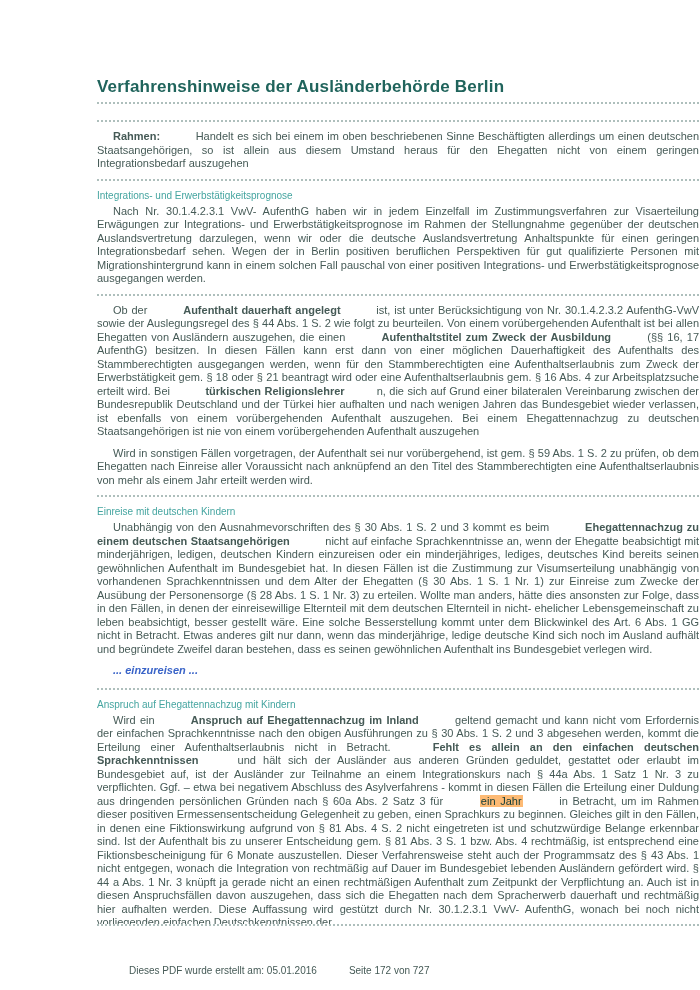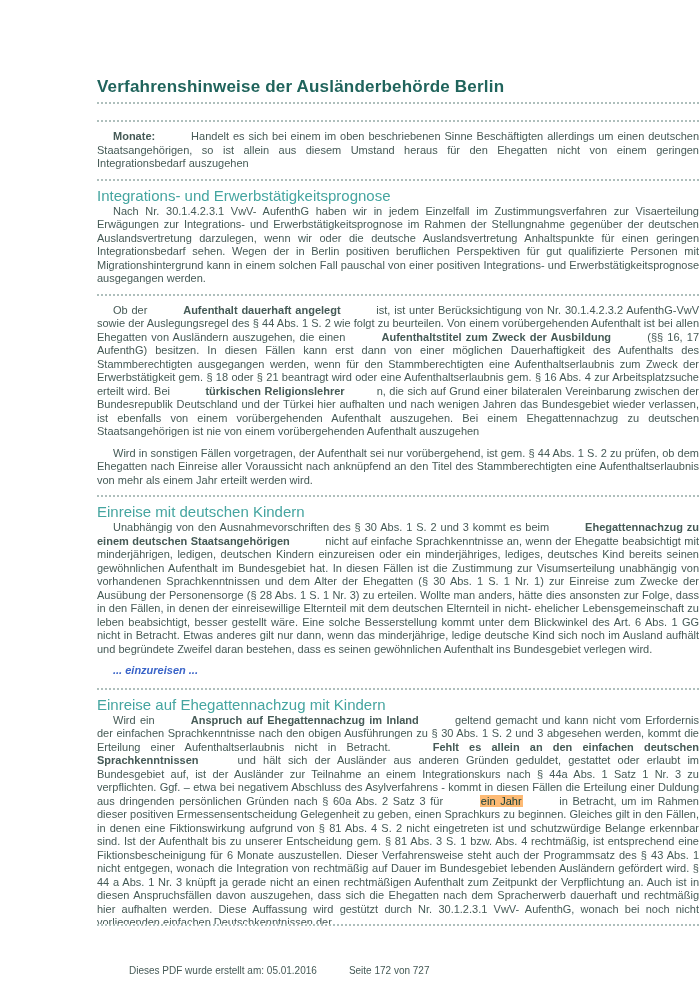--- a/index.html
+++ b/index.html
@@ -28,21 +28,21 @@
     height: 0;
     margin: 0 0 8px 0;
   }
   .title-sep { margin-bottom: 9px; }
   .content {
     height: 918px;
     overflow: hidden;
   }
   .section-heading {
     color: #45a5a0;
-    font-size: 15px;
+    font-size: 10px;
     font-weight: normal;
     line-height: 13px;
     margin: 2px 0 3px 0;
   }
   .para {
     font-size: 11px;
     color: #455a56;
     line-height: 13.5px;
     text-align: justify;
     margin: 0 0 8px 0;
@@ -79,33 +79,33 @@
 
 <div class="page">
 
   <header>
     <h1 class="doc-title">Verfahrenshinweise der Ausländerbehörde Berlin</h1>
     <div class="dotted-sep title-sep"></div>
   </header>
 
   <main class="content">
       <div class="dotted-sep"></div>
-      <p class="para"><span class="bold">Monate:</span><span> Handelt es sich bei einem im oben beschriebenen Sinne Beschäftigten allerdings um einen deutschen Staatsangehörigen, so ist allein aus diesem Umstand heraus für den Ehegatten nicht von einem geringen Integrationsbedarf auszugehen</span></p>
+      <p class="para"><span class="bold">Rahmen:</span><span> Handelt es sich bei einem im oben beschriebenen Sinne Beschäftigten allerdings um einen deutschen Staatsangehörigen, so ist allein aus diesem Umstand heraus für den Ehegatten nicht von einem geringen Integrationsbedarf auszugehen</span></p>
       <div class="dotted-sep"></div>
       <h2 class="section-heading">Integrations- und Erwerbstätigkeitsprognose</h2>
       <p class="para"><span>Nach Nr. 30.1.4.2.3.1 VwV- AufenthG haben wir in jedem Einzelfall im Zustimmungsverfahren zur Visaerteilung Erwägungen zur Integrations- und Erwerbstätigkeitsprognose im Rahmen der Stellungnahme gegenüber der deutschen Auslandsvertretung darzulegen, wenn wir oder die deutsche Auslandsvertretung Anhaltspunkte für einen geringen Integrationsbedarf sehen. Wegen der in Berlin positiven beruflichen Perspektiven für gut qualifizierte Personen mit Migrationshintergrund kann in einem solchen Fall pauschal von einer positiven Integrations- und Erwerbstätigkeitsprognose ausgegangen werden.</span></p>
       <div class="dotted-sep"></div>
       <p class="para"><span>Ob der </span><span class="bold">Aufenthalt dauerhaft angelegt</span><span> ist, ist unter Berücksichtigung von Nr. 30.1.4.2.3.2 AufenthG-VwV sowie der Auslegungsregel des § 44 Abs. 1 S. 2 wie folgt zu beurteilen. Von einem vorübergehenden Aufenthalt ist bei allen Ehegatten von Ausländern auszugehen, die einen </span><span class="bold">Aufenthaltstitel zum Zweck der Ausbildung</span><span> (§§ 16, 17 AufenthG) besitzen. In diesen Fällen kann erst dann von einer möglichen Dauerhaftigkeit des Aufenthalts des Stammberechtigten ausgegangen werden, wenn für den Stammberechtigten eine Aufenthaltserlaubnis zum Zweck der Erwerbstätigkeit gem. § 18 oder § 21 beantragt wird oder eine Aufenthaltserlaubnis gem. § 16 Abs. 4 zur Arbeitsplatzsuche erteilt wird. Bei </span><span class="bold">türkischen Religionslehrer</span><span>n, die sich auf Grund einer bilateralen Vereinbarung zwischen der Bundesrepublik Deutschland und der Türkei hier aufhalten und nach wenigen Jahren das Bundesgebiet wieder verlassen, ist ebenfalls von einem vorübergehenden Aufenthalt auszugehen. Bei einem Ehegattennachzug zu deutschen Staatsangehörigen ist nie von einem vorübergehenden Aufenthalt auszugehen</span></p>
-      <p class="para"><span>Wird in sonstigen Fällen vorgetragen, der Aufenthalt sei nur vorübergehend, ist gem. § 44 Abs. 1 S. 2 zu prüfen, ob dem Ehegatten nach Einreise aller Voraussicht nach anknüpfend an den Titel des Stammberechtigten eine Aufenthaltserlaubnis von mehr als einem Jahr erteilt werden wird.</span></p>
+      <p class="para"><span>Wird in sonstigen Fällen vorgetragen, der Aufenthalt sei nur vorübergehend, ist gem. § 59 Abs. 1 S. 2 zu prüfen, ob dem Ehegatten nach Einreise aller Voraussicht nach anknüpfend an den Titel des Stammberechtigten eine Aufenthaltserlaubnis von mehr als einem Jahr erteilt werden wird.</span></p>
       <div class="dotted-sep"></div>
       <h2 class="section-heading">Einreise mit deutschen Kindern</h2>
       <p class="para"><span>Unabhängig von den Ausnahmevorschriften des § 30 Abs. 1 S. 2 und 3 kommt es beim </span><span class="bold">Ehegattennachzug zu einem deutschen Staatsangehörigen</span><span> nicht auf einfache Sprachkenntnisse an, wenn der Ehegatte beabsichtigt mit minderjährigen, ledigen, deutschen Kindern einzureisen oder ein minderjähriges, lediges, deutsches Kind bereits seinen gewöhnlichen Aufenthalt im Bundesgebiet hat. In diesen Fällen ist die Zustimmung zur Visumserteilung unabhängig von vorhandenen Sprachkenntnissen und dem Alter der Ehegatten (§ 30 Abs. 1 S. 1 Nr. 1) zur Einreise zum Zwecke der Ausübung der Personensorge (§ 28 Abs. 1 S. 1 Nr. 3) zu erteilen. Wollte man anders, hätte dies ansonsten zur Folge, dass in den Fällen, in denen der einreisewillige Elternteil mit dem deutschen Elternteil in nicht- ehelicher Lebensgemeinschaft zu leben beabsichtigt, besser gestellt wäre. Eine solche Besserstellung kommt unter dem Blickwinkel des Art. 6 Abs. 1 GG nicht in Betracht. Etwas anderes gilt nur dann, wenn das minderjährige, ledige deutsche Kind sich noch im Ausland aufhält und begründete Zweifel daran bestehen, dass es seinen gewöhnlichen Aufenthalt ins Bundesgebiet verlegen wird.</span></p>
       <p class="para weggefallen"><span>... einzureisen ...</span></p>
       <div class="dotted-sep"></div>
-      <h2 class="section-heading">Einreise auf Ehegattennachzug mit Kindern</h2>
+      <h2 class="section-heading">Anspruch auf Ehegattennachzug mit Kindern</h2>
       <p class="para"><span>Wird ein </span><span class="bold">Anspruch auf Ehegattennachzug im Inland</span><span> geltend gemacht und kann nicht vom Erfordernis der einfachen Sprachkenntnisse nach den obigen Ausführungen zu § 30 Abs. 1 S. 2 und 3 abgesehen werden, kommt die Erteilung einer Aufenthaltserlaubnis nicht in Betracht. </span><span class="bold">Fehlt es allein an den einfachen deutschen Sprachkenntnissen</span><span> und hält sich der Ausländer aus anderen Gründen geduldet, gestattet oder erlaubt im Bundesgebiet auf, ist der Ausländer zur Teilnahme an einem Integrationskurs nach § 44a Abs. 1 Satz 1 Nr. 3 zu verpflichten. Ggf. – etwa bei negativem Abschluss des Asylverfahrens - kommt in diesen Fällen die Erteilung einer Duldung aus dringenden persönlichen Gründen nach § 60a Abs. 2 Satz 3 für </span><span class="highlight">ein Jahr</span><span> in Betracht, um im Rahmen dieser positiven Ermessensentscheidung Gelegenheit zu geben, einen Sprachkurs zu beginnen. Gleiches gilt in den Fällen, in denen eine Fiktionswirkung aufgrund von § 81 Abs. 4 S. 2 nicht eingetreten ist und schutzwürdige Belange erkennbar sind. Ist der Aufenthalt bis zu unserer Entscheidung gem. § 81 Abs. 3 S. 1 bzw. Abs. 4 rechtmäßig, ist entsprechend eine Fiktionsbescheinigung für 6 Monate auszustellen. Dieser Verfahrensweise steht auch der Programmsatz des § 43 Abs. 1 nicht entgegen, wonach die Integration von rechtmäßig auf Dauer im Bundesgebiet lebenden Ausländern gefördert wird. § 44 a Abs. 1 Nr. 3 knüpft ja gerade nicht an einen rechtmäßigen Aufenthalt zum Zeitpunkt der Verpflichtung an. Auch ist in diesen Anspruchsfällen davon auszugehen, dass sich die Ehegatten nach dem Spracherwerb dauerhaft und rechtmäßig hier aufhalten werden. Diese Auffassung wird gestützt durch Nr. 30.1.2.3.1 VwV- AufenthG, wonach bei noch nicht vorliegenden einfachen Deutschkenntnissen der</span></p>
     </main>
 
   <footer class="footer">
     <div class="footer-row">
       <span>Dieses PDF wurde erstellt am: 05.01.2016</span>
       <span>Seite 172 von 727</span>
     </div>
   </footer>
 

